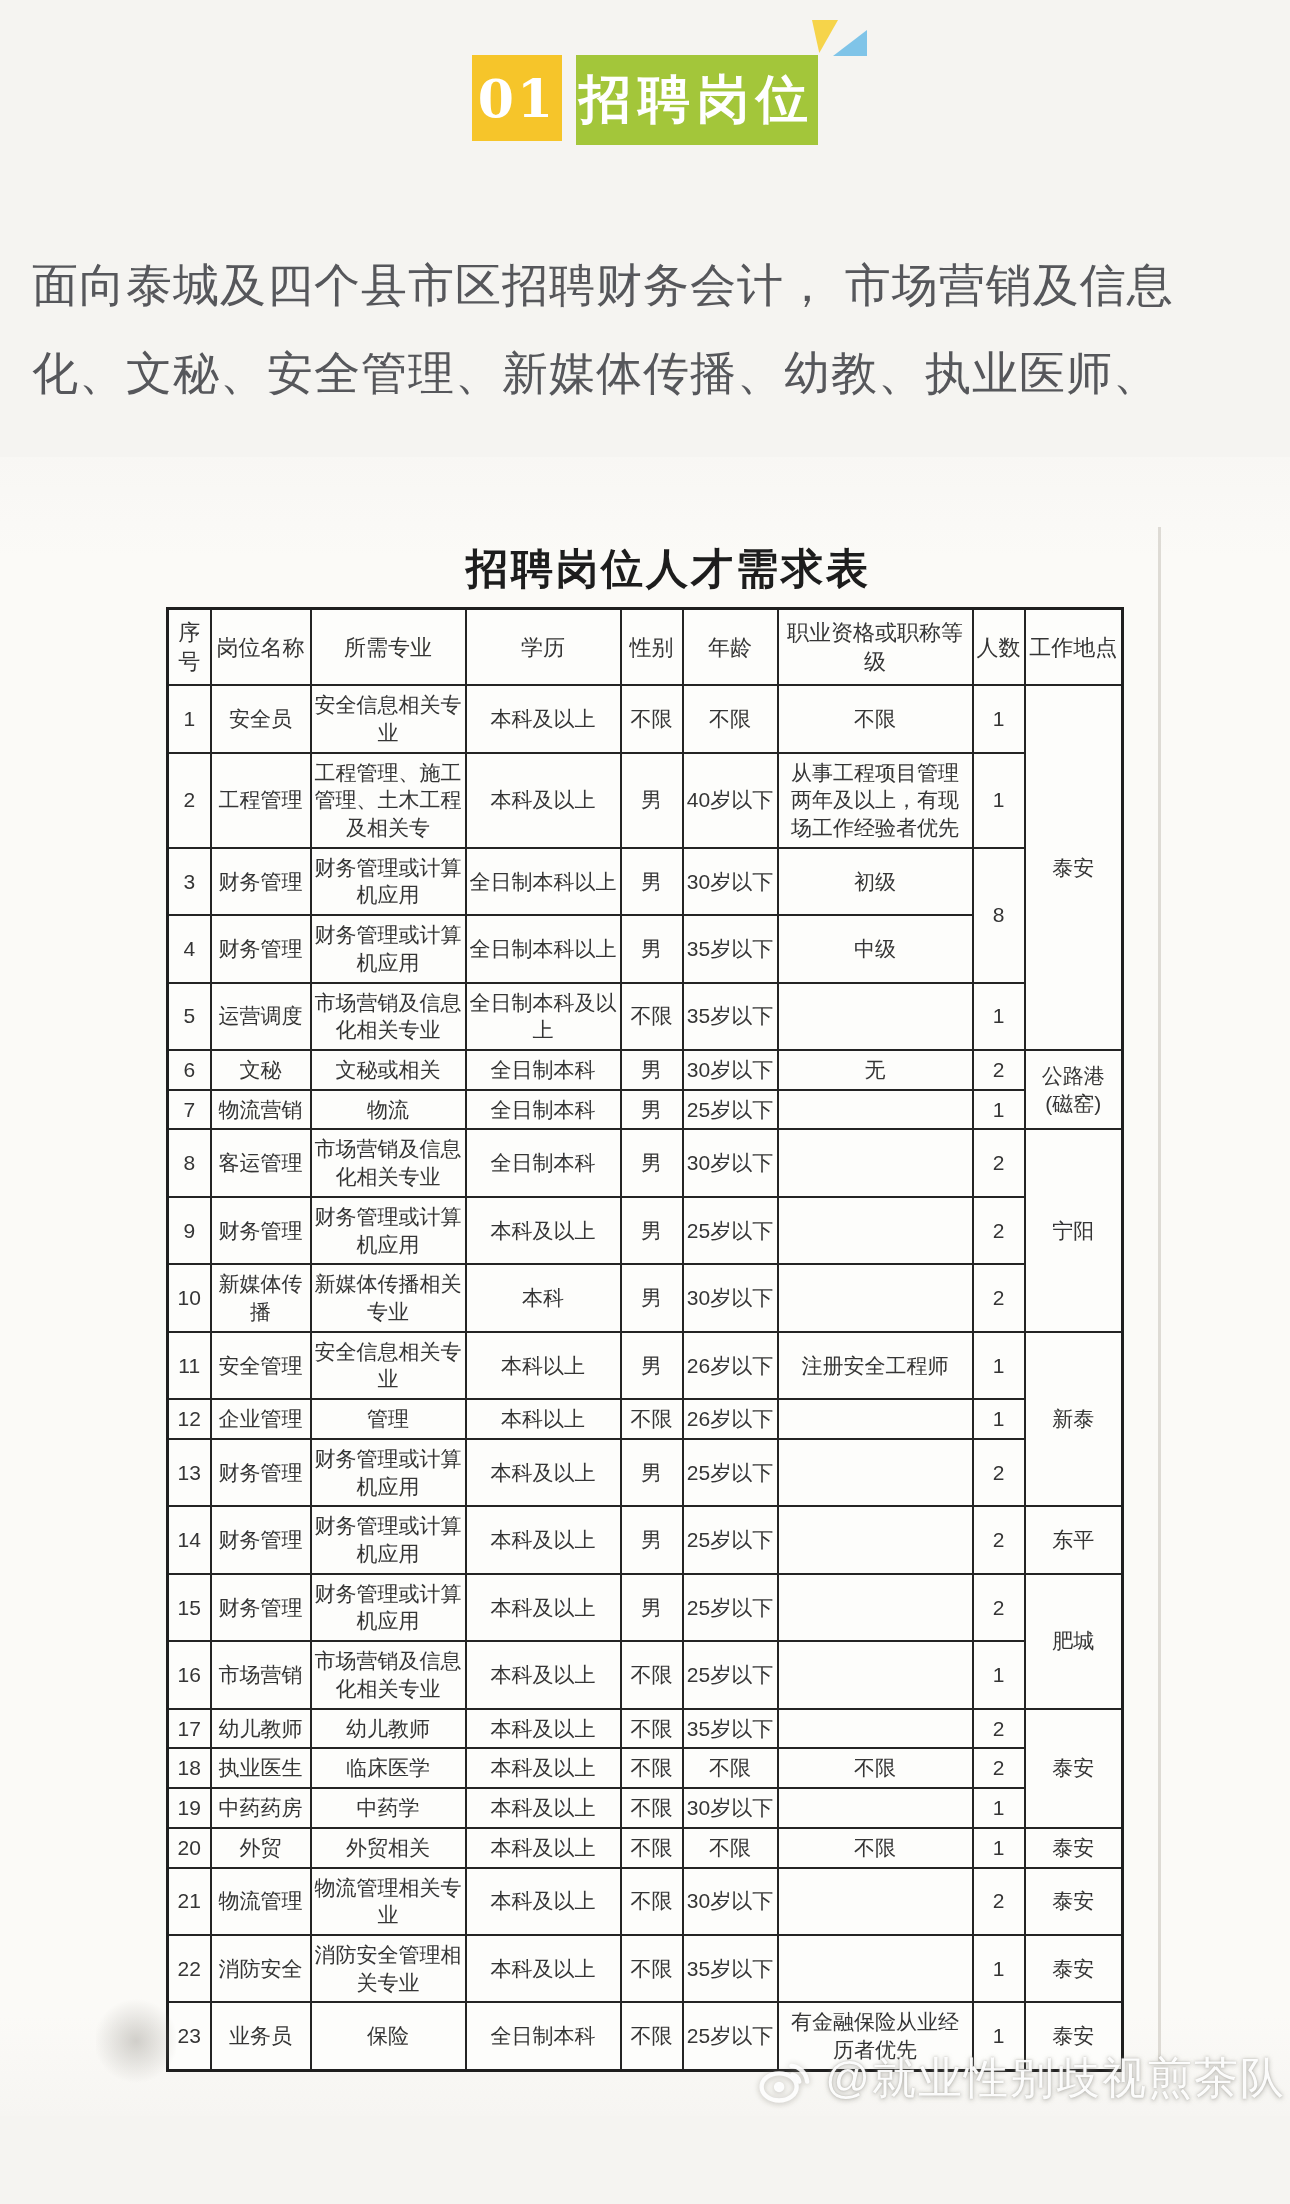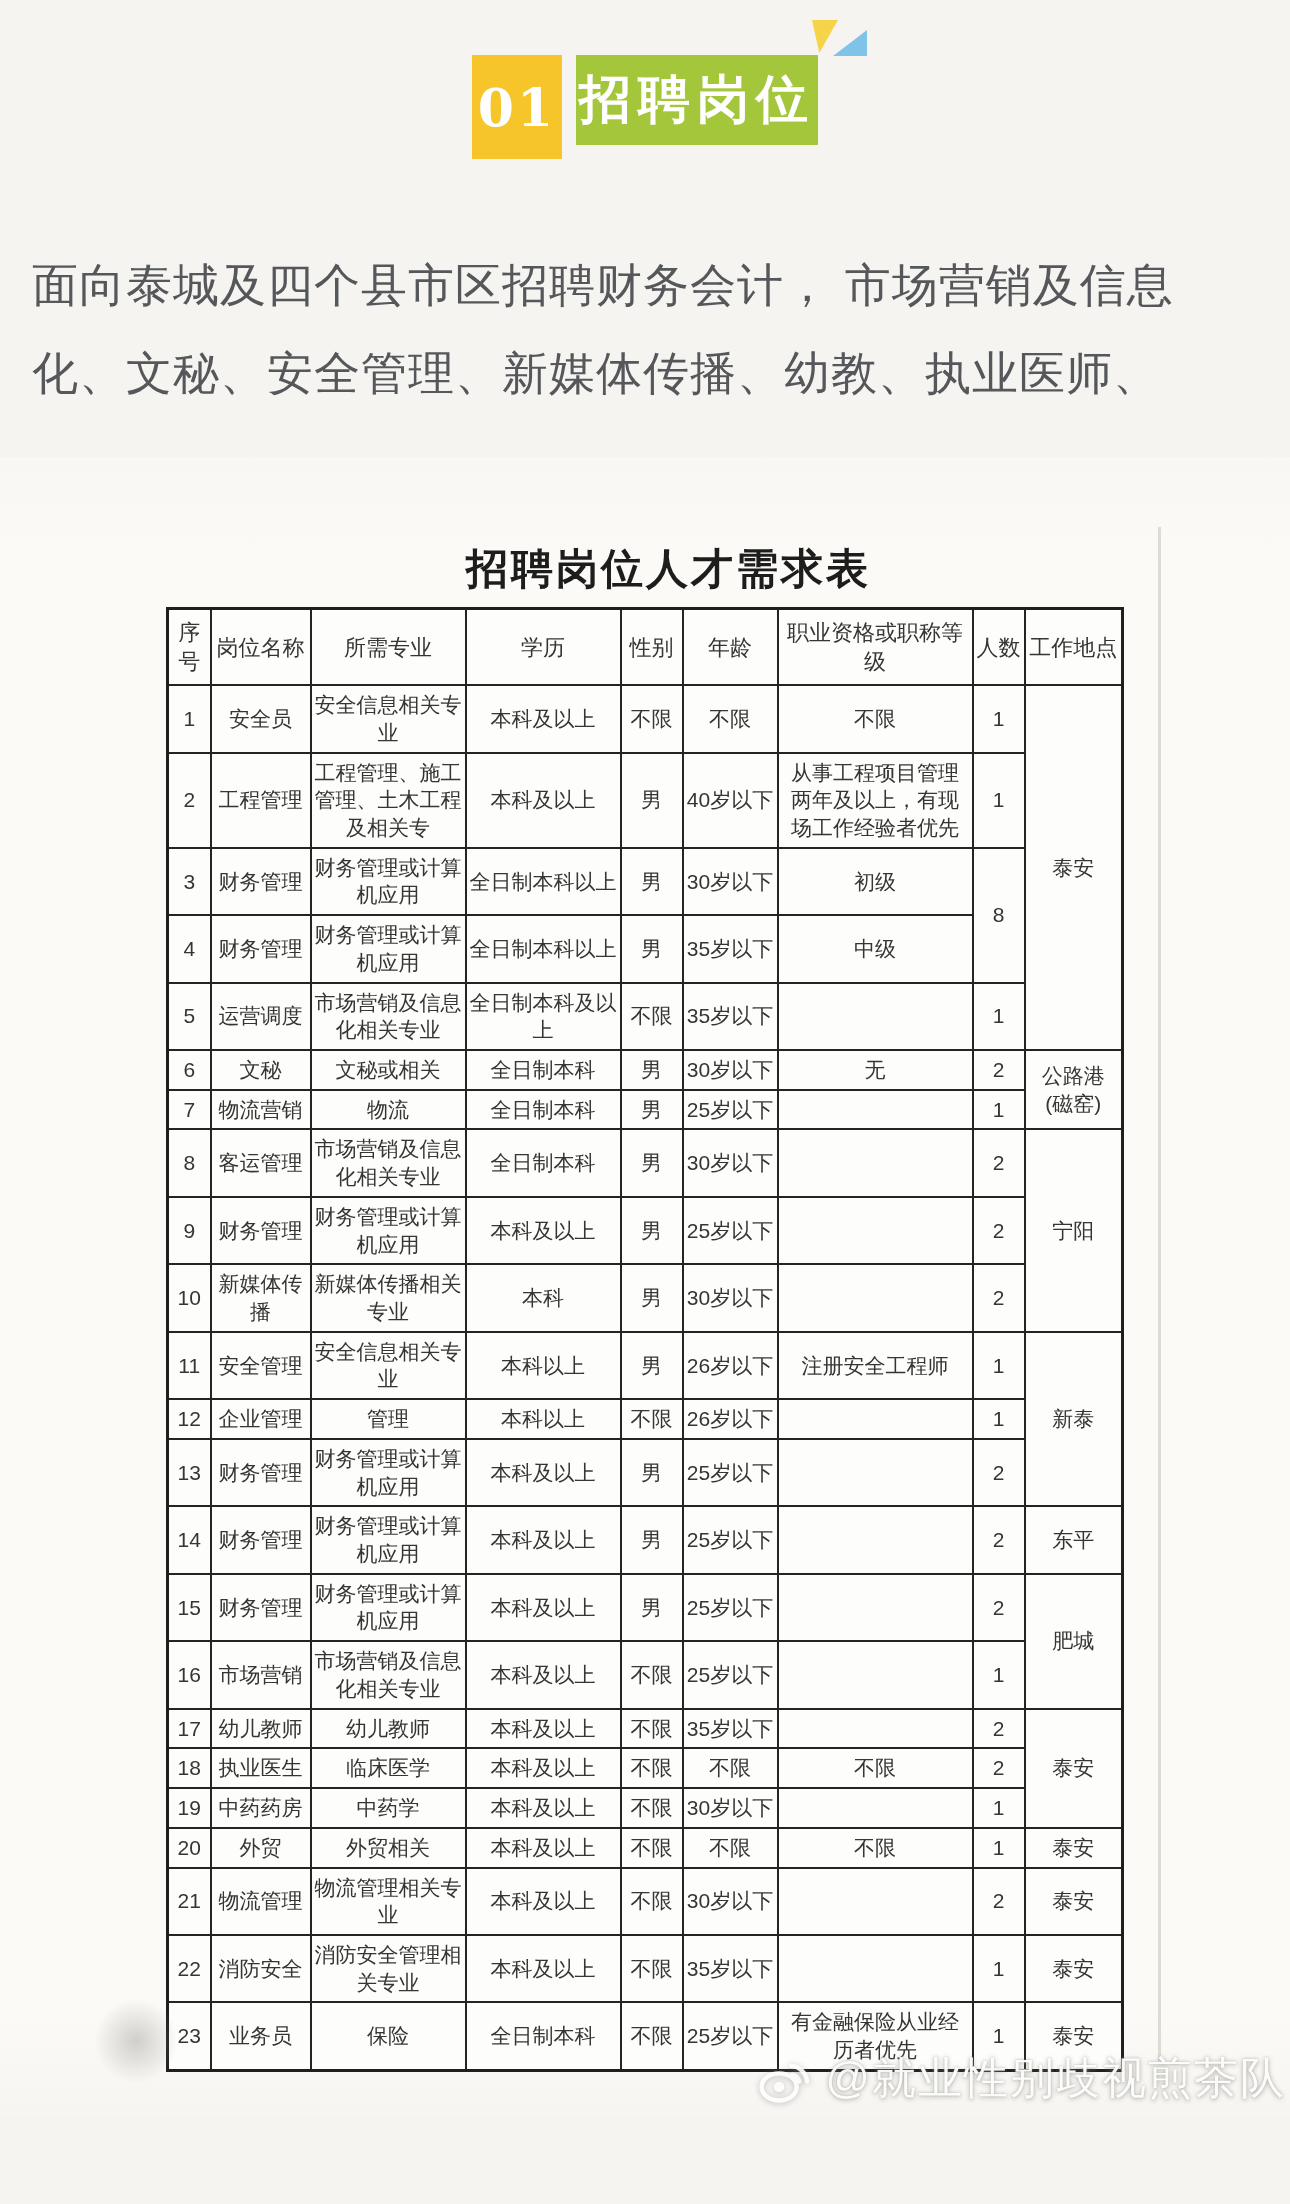--- a/index.html
+++ b/index.html
@@ -10,21 +10,21 @@
     position:relative;
   }
 
   
   .badge-row{
     margin:55px auto 0;
     display:flex; justify-content:center; gap:14px;
     height:90px; position:relative;
   }
   .badge-num{
-    width:90px; height:104px; background:#f6c52a;
+    width:90px; height:86px; background:#f6c52a;
     color:#ffffff; font-family:"DejaVu Serif", serif;
     font-size:52px; font-weight:bold; letter-spacing:3px;
     display:flex; align-items:center; justify-content:center;
   }
   .badge-title{
     width:242px; height:90px; background:#a3c63a;
     color:#ffffff; font-size:52px; font-weight:bold; letter-spacing:7px;
     display:flex; align-items:center; justify-content:center;
   }
   .tri{ position:absolute; }

